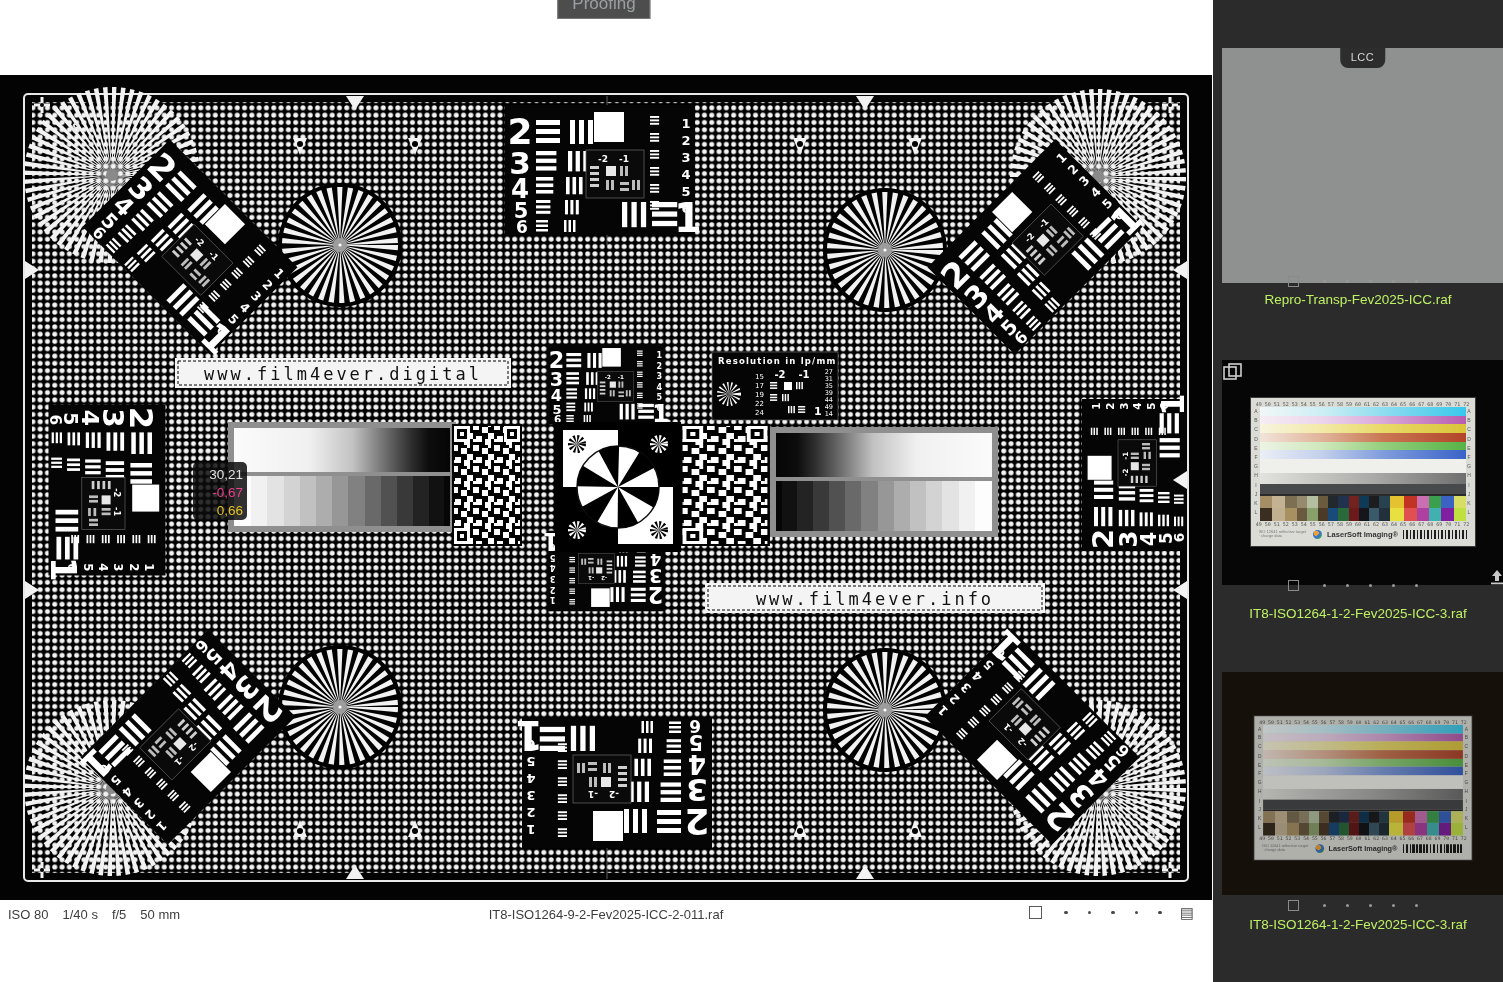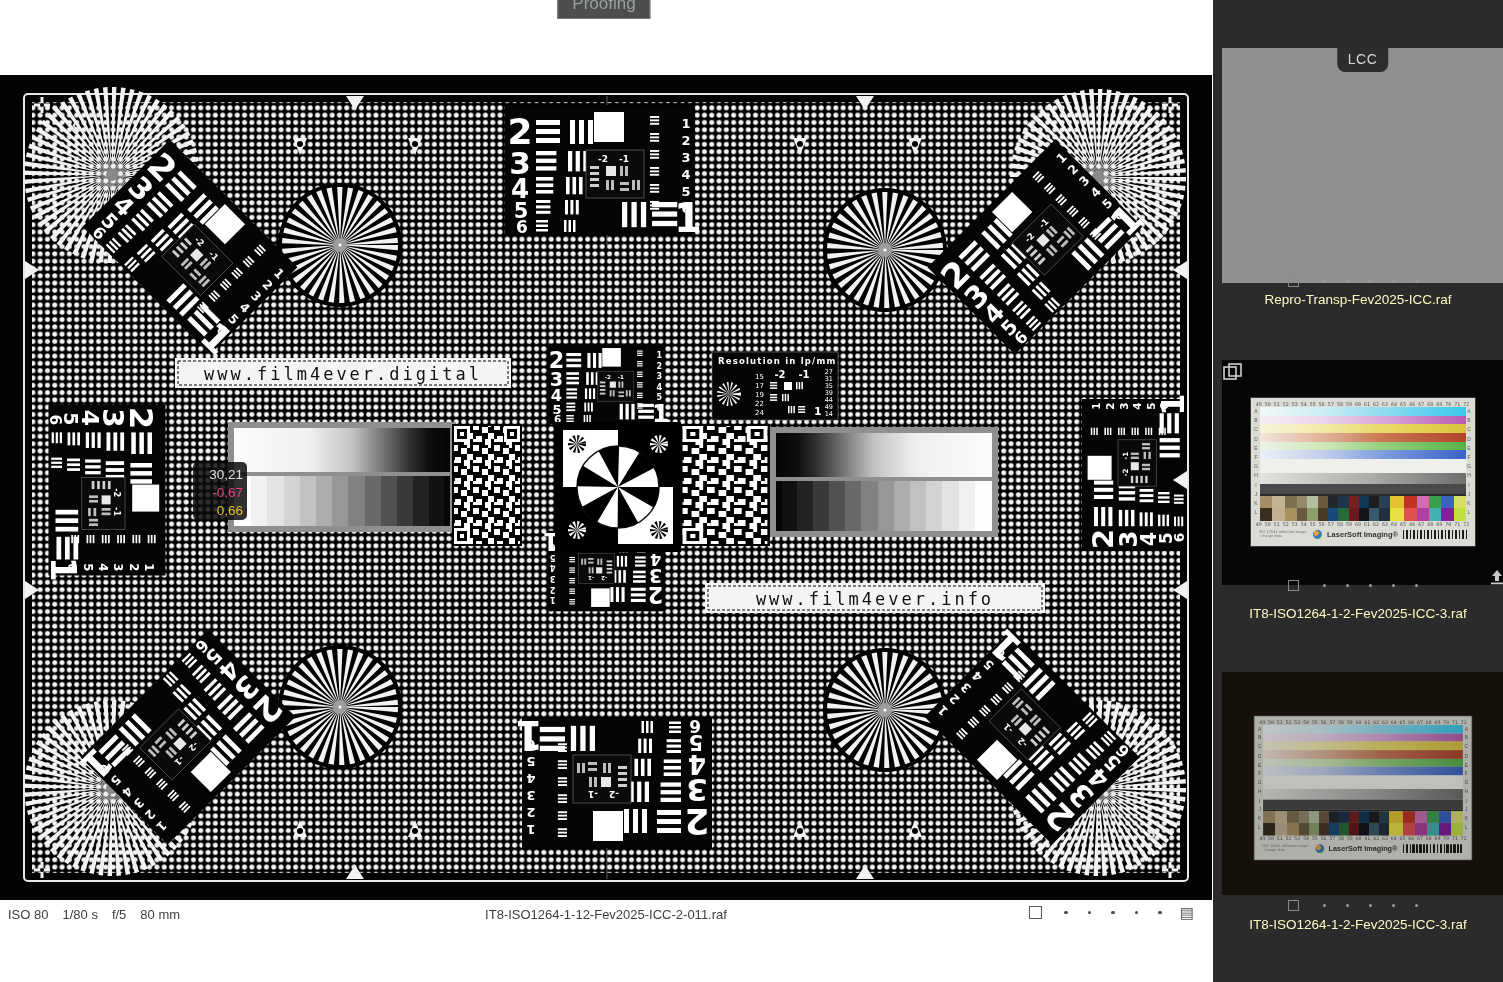--- a/index.html
+++ b/index.html
@@ -29,26 +29,26 @@
   .list-icon{ font-size:15px; color:#4a4a4a; margin-left:8px; line-height:13px; }
 
   
   .filmstrip{ position:absolute; left:1213px; top:0; width:290px; height:982px; background:#2b2b2b; }
   .cell{ position:absolute; left:0; width:290px; }
   .thumb{ position:absolute; left:9px; width:281px; }
   .thumb-gray{ background:#8e918f; }
   .thumb-black{ background:#060606; }
   .thumb-dark{ background:#15100a; }
   .lcc-badge{ position:absolute; top:0; left:50%; transform:translateX(-50%);
-              background:#2d2d2d; color:#d8d8d8; font-size:14px; letter-spacing:.5px;
+              background:#2d2d2d; color:#d8d8d8; font-size:11px; letter-spacing:.5px;
               padding:3px 11px 5px 11px; border-radius:0 0 8px 8px; }
   .meta-row{ position:absolute; width:290px; display:flex; justify-content:center; align-items:center; }
   .meta-row .tag-square{ width:11px; height:11px; border-color:#8a8a8a; margin-right:14px; }
   .meta-row .rating-dot{ background:#9a9a9a; width:3px; height:3px; }
-  .fname{ position:absolute; width:290px; text-align:center; color:#fef9c3; font-size:13.5px; white-space:nowrap; }
+  .fname{ position:absolute; width:290px; text-align:center; color:#bef264; font-size:13.5px; white-space:nowrap; }
 
   .variants-icon{ position:absolute; left:1px; top:3px; }
   .publish-icon{ position:absolute; right:-3px; bottom:0px; }
 
   
   .it8-card{ position:absolute; left:50%; transform:translateX(-50%);
              width:224px; height:148px; background:#dcdcd6; padding:3px 2px 2px 2px;
              box-shadow:0 0 0 1px #3a3a3a; }
   .it8-nums{ font-size:5px; line-height:6px; height:6px; color:#555; text-align:center;
              white-space:nowrap; overflow:hidden; font-family:"DejaVu Sans Mono", monospace; }
@@ -390,25 +390,25 @@
   <use href="#cross" transform="translate(1170,795)"></use>
 
   <text x="72" y="58" font-size="15" font-weight="bold" fill="#e8e8e8">8</text>
   <text x="1147" y="763" font-size="15" font-weight="bold" fill="#e8e8e8">8</text>
 </svg>
 </div>
 
 <div class="status-bar">
   <div class="sb-left">
     <span>ISO 80</span>
-    <span>1/80 s</span>
+    <span>1/40 s</span>
     <span>f/5</span>
-    <span>80 mm</span>
+    <span>50 mm</span>
   </div>
-  <div class="sb-center">IT8-ISO1264-1-12-Fev2025-ICC-2-011.raf</div>
+  <div class="sb-center">IT8-ISO1264-9-2-Fev2025-ICC-2-011.raf</div>
   <div class="sb-right">
     <span class="tag-square"></span>
     <span class="rating-dot"></span>
     <span class="rating-dot"></span>
     <span class="rating-dot"></span>
     <span class="rating-dot"></span>
     <span class="rating-dot"></span>
     <span class="list-icon">▤</span>
   </div>
 </div>

